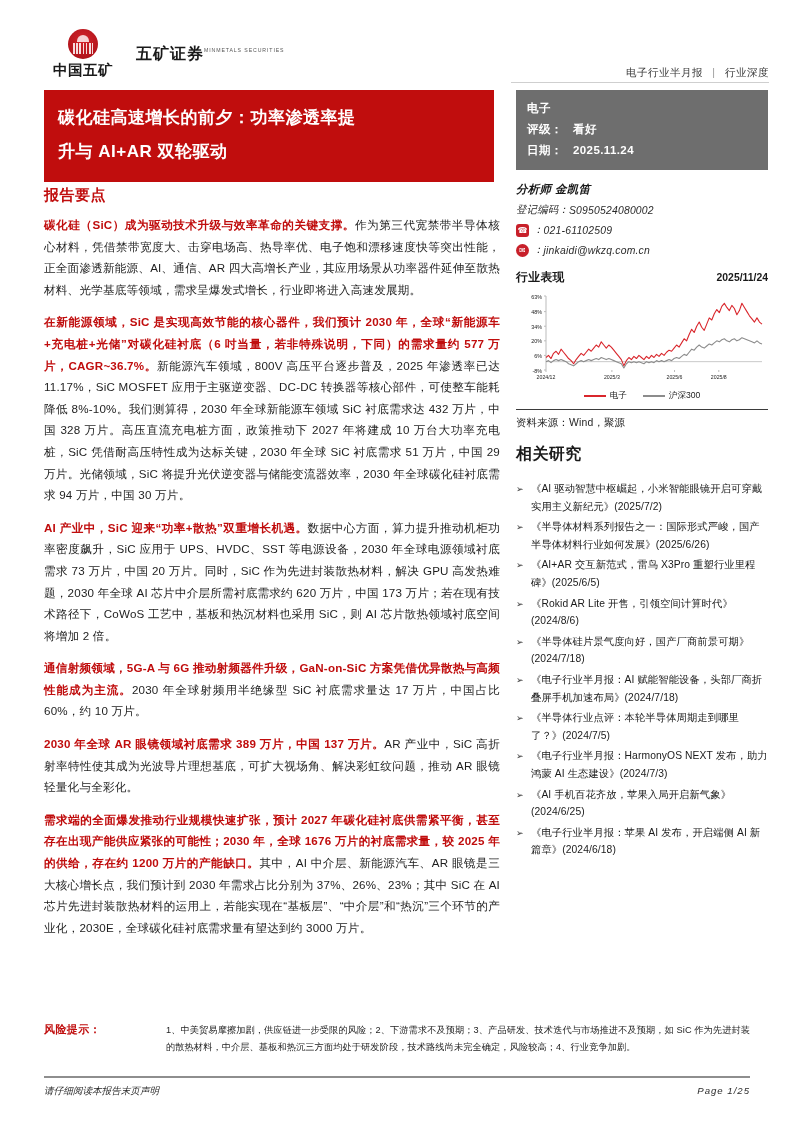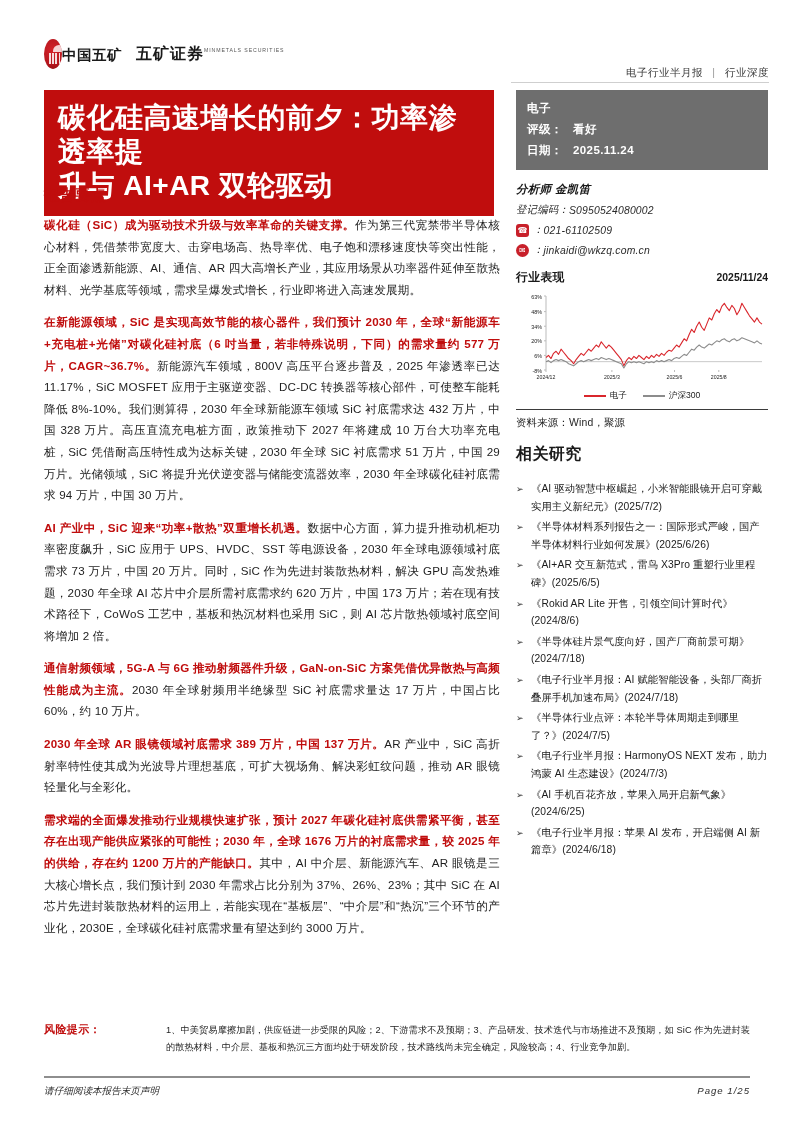--- a/index.html
+++ b/index.html
@@ -28,21 +28,21 @@
     position: absolute;
     left: 44px;
     top: 24px;
     width: 300px;
     height: 60px;
     display: flex;
     align-items: center;
   }
   .logo-block {
     display: flex;
-    flex-direction: row;
+    flex-direction: column;
     align-items: center;
     width: 78px;
   }
   .logo-mark {
     width: 30px;
     height: 30px;
     border-radius: 50%;
     background: radial-gradient(circle at 50% 38%, #d4232a 0%, #b3151c 70%, #8e1014 100%);
     position: relative;
     overflow: hidden;
@@ -124,21 +124,21 @@
     position: absolute;
     left: 44px;
     top: 90px;
     width: 450px;
     background: #c00d0d;
     color: #ffffff;
     padding: 11px 14px 13px 14px;
     box-sizing: border-box;
   }
   .title-banner .t {
-    font-size: 28px;
+    font-size: 17px;
     font-weight: bold;
     line-height: 34px;
     letter-spacing: .5px;
   }
 
   
   .left-col {
     position: absolute;
     left: 44px;
     top: 186px;

